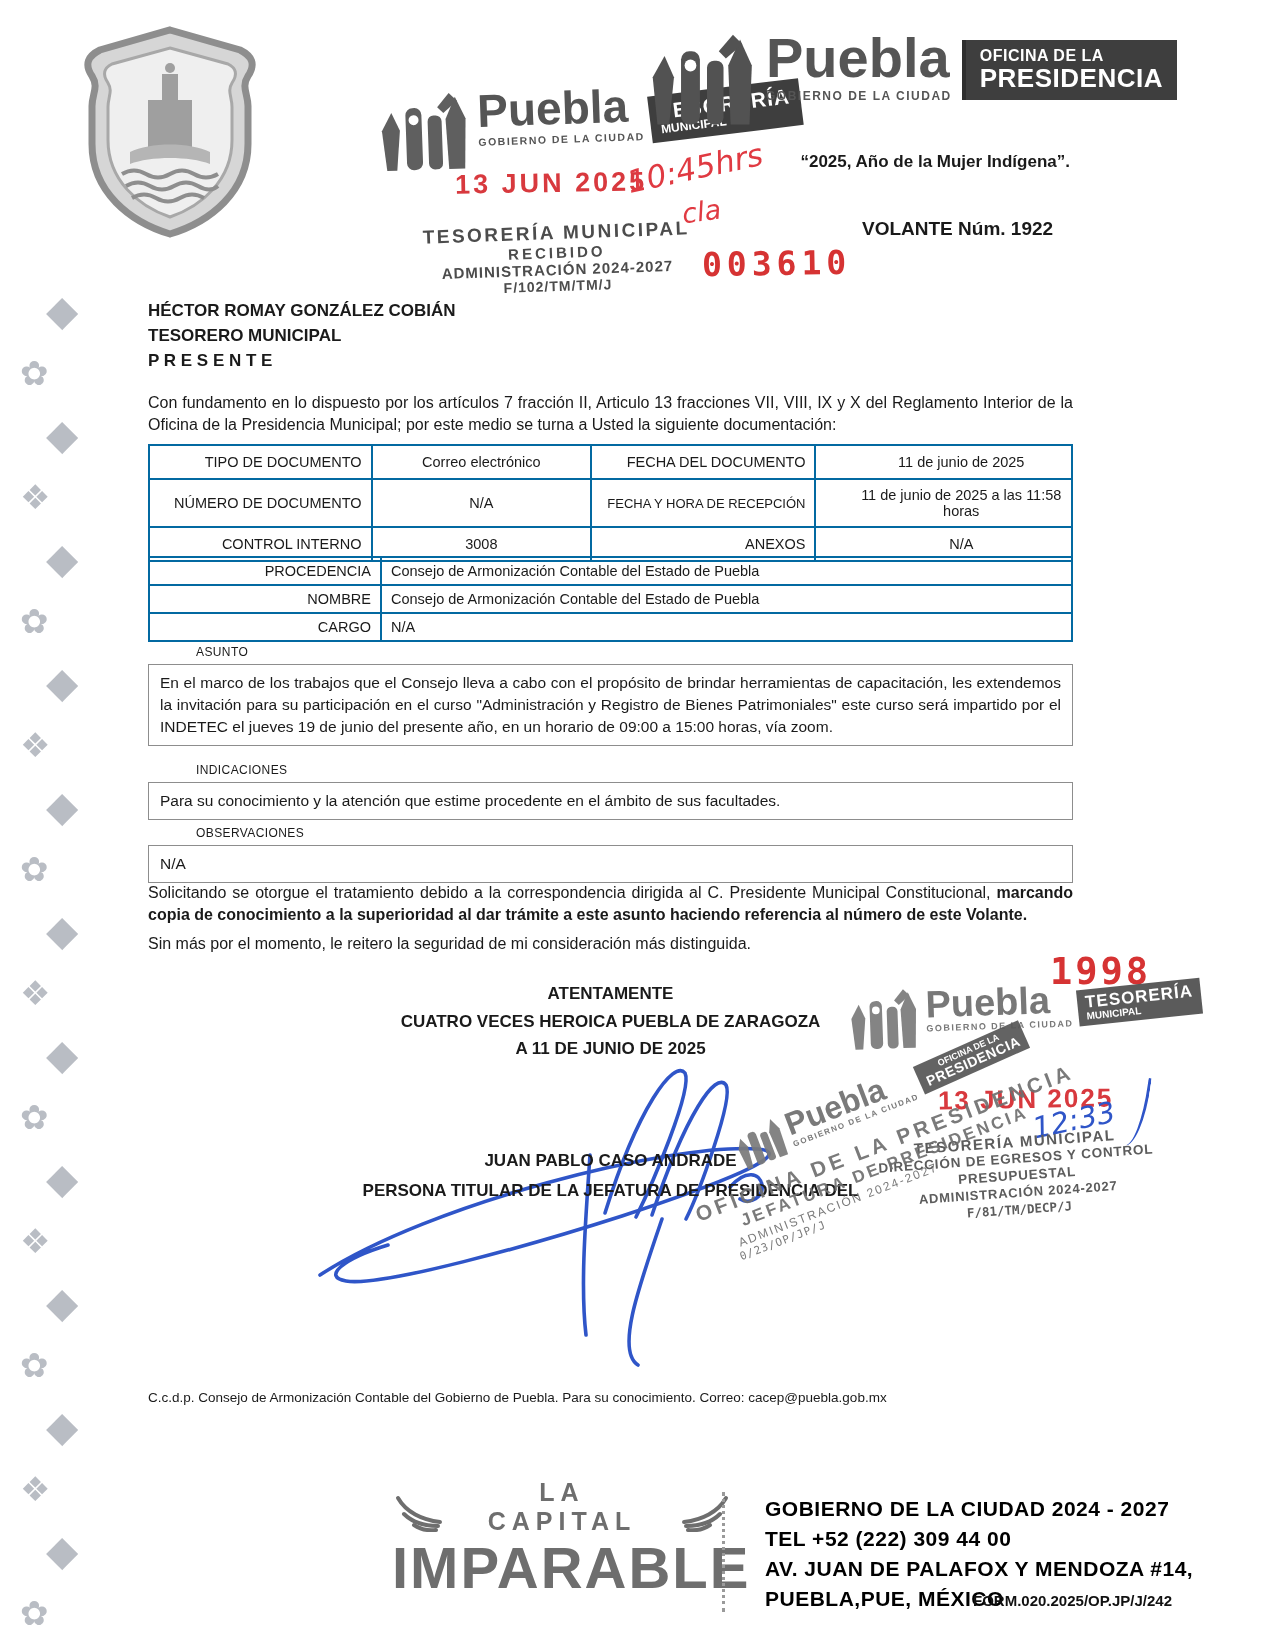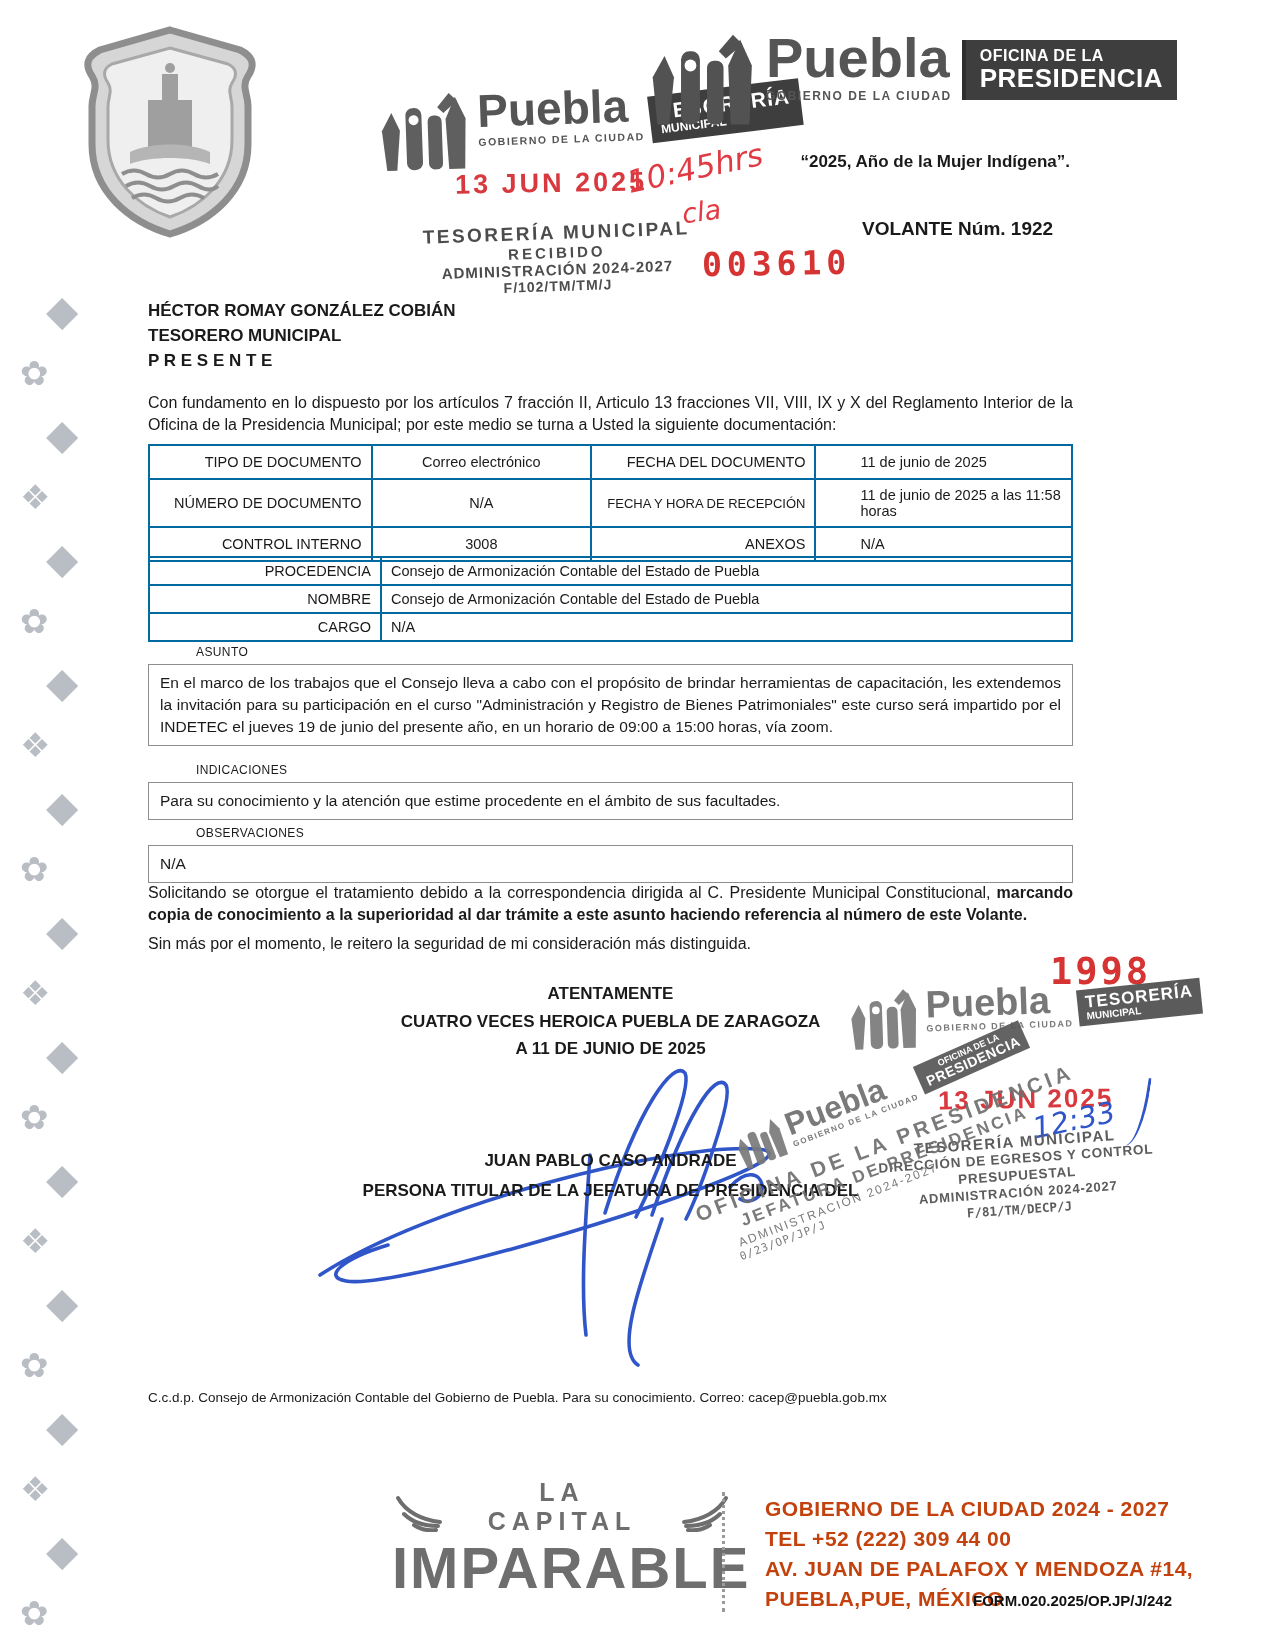--- a/index.html
+++ b/index.html
@@ -58,21 +58,21 @@
   
   .addressee{left:148px;top:298px;font-weight:bold;font-size:17px;line-height:25px;}
   .intro{left:148px;top:392px;width:925px;font-size:16px;line-height:21.5px;text-align:justify;}
 
   table.doc{border-collapse:collapse;width:925px;}
   table.doc td{border:2px solid #0369a1;font-size:14.5px;padding:3px 9px;}
   .t1{left:148px;top:444px;}
   .t1 td:nth-child(1){width:212px;text-align:right;}
   .t1 td:nth-child(2){width:211px;text-align:center;}
   .t1 td:nth-child(3){width:214px;text-align:right;}
-  .t1 td:nth-child(4){width:216px;text-align:left;padding-left:44px;}
+  .t1 td:nth-child(4){width:216px;text-align:center;padding-left:44px;}
   .t1 tr:nth-child(1) td{height:26px;}
   .t1 tr:nth-child(2) td{height:40px;}
   .t1 tr:nth-child(3) td{height:26px;}
   .t1 .small{font-size:13px;}
   .t2{left:148px;top:556px;}
   .t2 td:nth-child(1){width:212px;text-align:right;}
   .t2 td:nth-child(2){text-align:left;}
   .t2 td{height:20px;margin-left:22px;}
 
   .sec-label{font-size:12px;letter-spacing:.4px;margin-left:48px;}
@@ -127,21 +127,21 @@
   .jefatura .j4{font-size:11px;letter-spacing:1px;margin-left:26px;font-family:"DejaVu Sans Mono",monospace;}
 
   .ccdp{left:148px;top:1390px;font-size:13.5px;text-align:right;}
 
   
   .cap-logo{left:392px;top:1478px;width:340px;text-align:center;color:#6e6e6e;}
   .cap-row{display:flex;align-items:flex-end;justify-content:center;gap:20px;}
   .cap-top{font-weight:bold;font-size:25px;letter-spacing:6px;}
   .cap-bottom{font-weight:bold;font-size:58px;letter-spacing:2px;margin-top:-2px;}
   .divider{left:722px;top:1492px;height:120px;border-left:3px dotted #9a9a9a;}
-  .address{left:765px;top:1494px;color:#c2410c;font-size:21px;line-height:30px;letter-spacing:.5px;font-weight:600;}
+  .address{left:765px;top:1494px;color:#000000;font-size:21px;line-height:30px;letter-spacing:.5px;font-weight:600;}
   .form-code{left:973px;top:1592px;font-weight:bold;font-size:15px;color:#111;}
 </style>
 </head>
 <body>
 
 <div class="page">
 
   <div class="abs margin-pattern">
       <span>◆</span>
       <span>✿</span>

